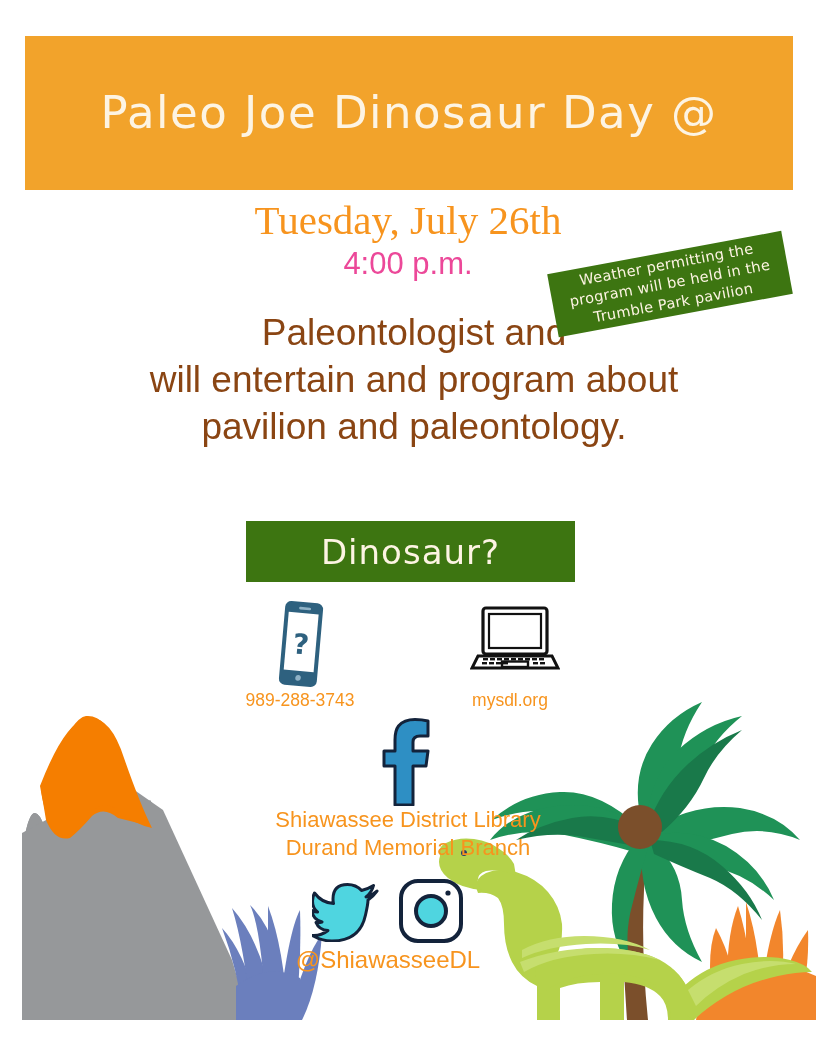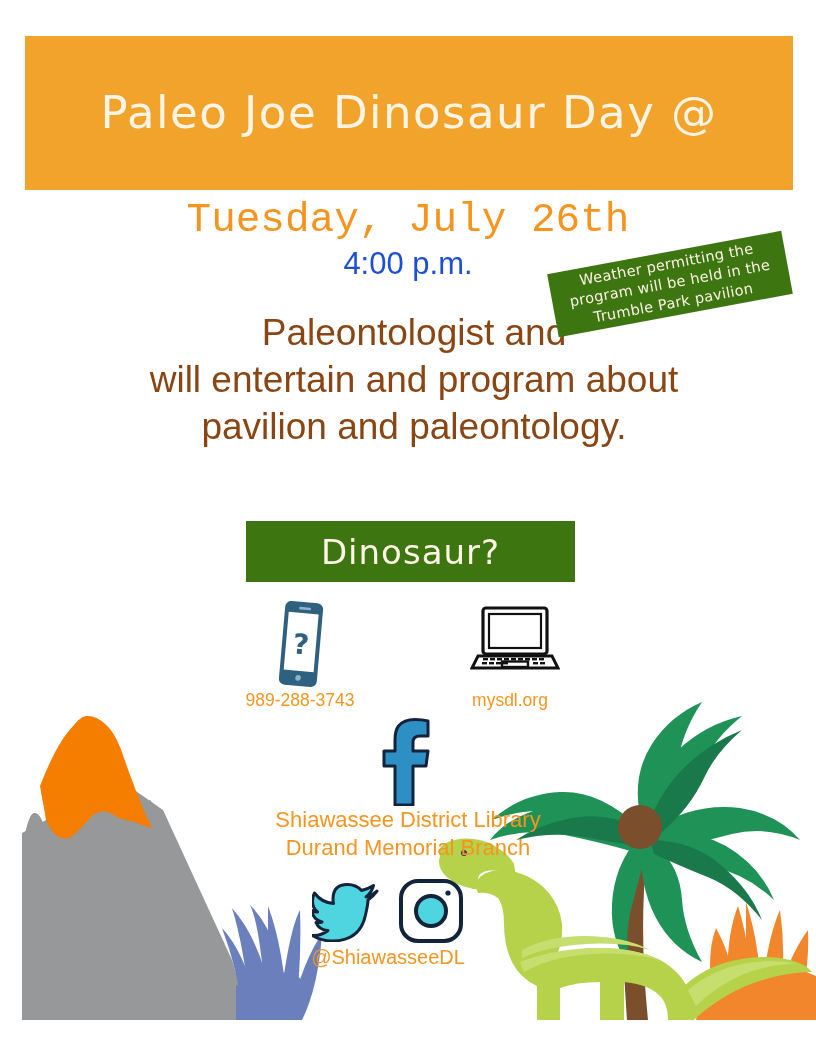--- a/index.html
+++ b/index.html
@@ -29,24 +29,24 @@
     text-align:center;
     white-space:nowrap;
   }
 
   
   .date-block{
     position:absolute;left:0;top:198px;width:816px;text-align:center;z-index:5;
   }
   .date-main{
     color:#f7941e;font-size:41px;line-height:1.12;font-weight:400;
-    font-family:Liberation Mono, monospace;
+    font-family:Liberation Serif, serif;
   }
   .date-time{
-    color:#1d4ed8;font-size:31px;line-height:1.3;font-weight:400;
+    color:#ec4899;font-size:31px;line-height:1.3;font-weight:400;
     font-family:"Liberation Sans", sans-serif;
   }
 
   
   .sticker{
     position:absolute;left:551px;top:252px;width:238px;height:64px;
     background:#3d7511;
     transform:rotate(-10.5deg);
     z-index:7;
     display:flex;align-items:center;justify-content:center;
@@ -103,21 +103,21 @@
     color:#f7941e;font-size:22px;line-height:1.25;z-index:6;
     font-family:"Liberation Sans", sans-serif;
   }
 
   
   .social-row{position:absolute;left:312px;top:878px;z-index:6;}
   .tw-wrap{position:absolute;left:0;top:4px;}
   .ig-wrap{position:absolute;left:86px;top:0;}
   .social-label{
     position:absolute;left:208px;top:946px;width:360px;text-align:center;
-    color:#f7941e;font-size:20px;z-index:6;
+    color:#f7941e;font-size:24px;z-index:6;
     font-family:"Liberation Sans", sans-serif;
   }
 
   
   .scenery{position:absolute;left:0;top:0;width:816px;height:1056px;z-index:1;pointer-events:none;}
   .scenery-fg{position:absolute;left:0;top:0;width:816px;height:1056px;z-index:3;pointer-events:none;}
 </style>
 </head>
 <body>
 

